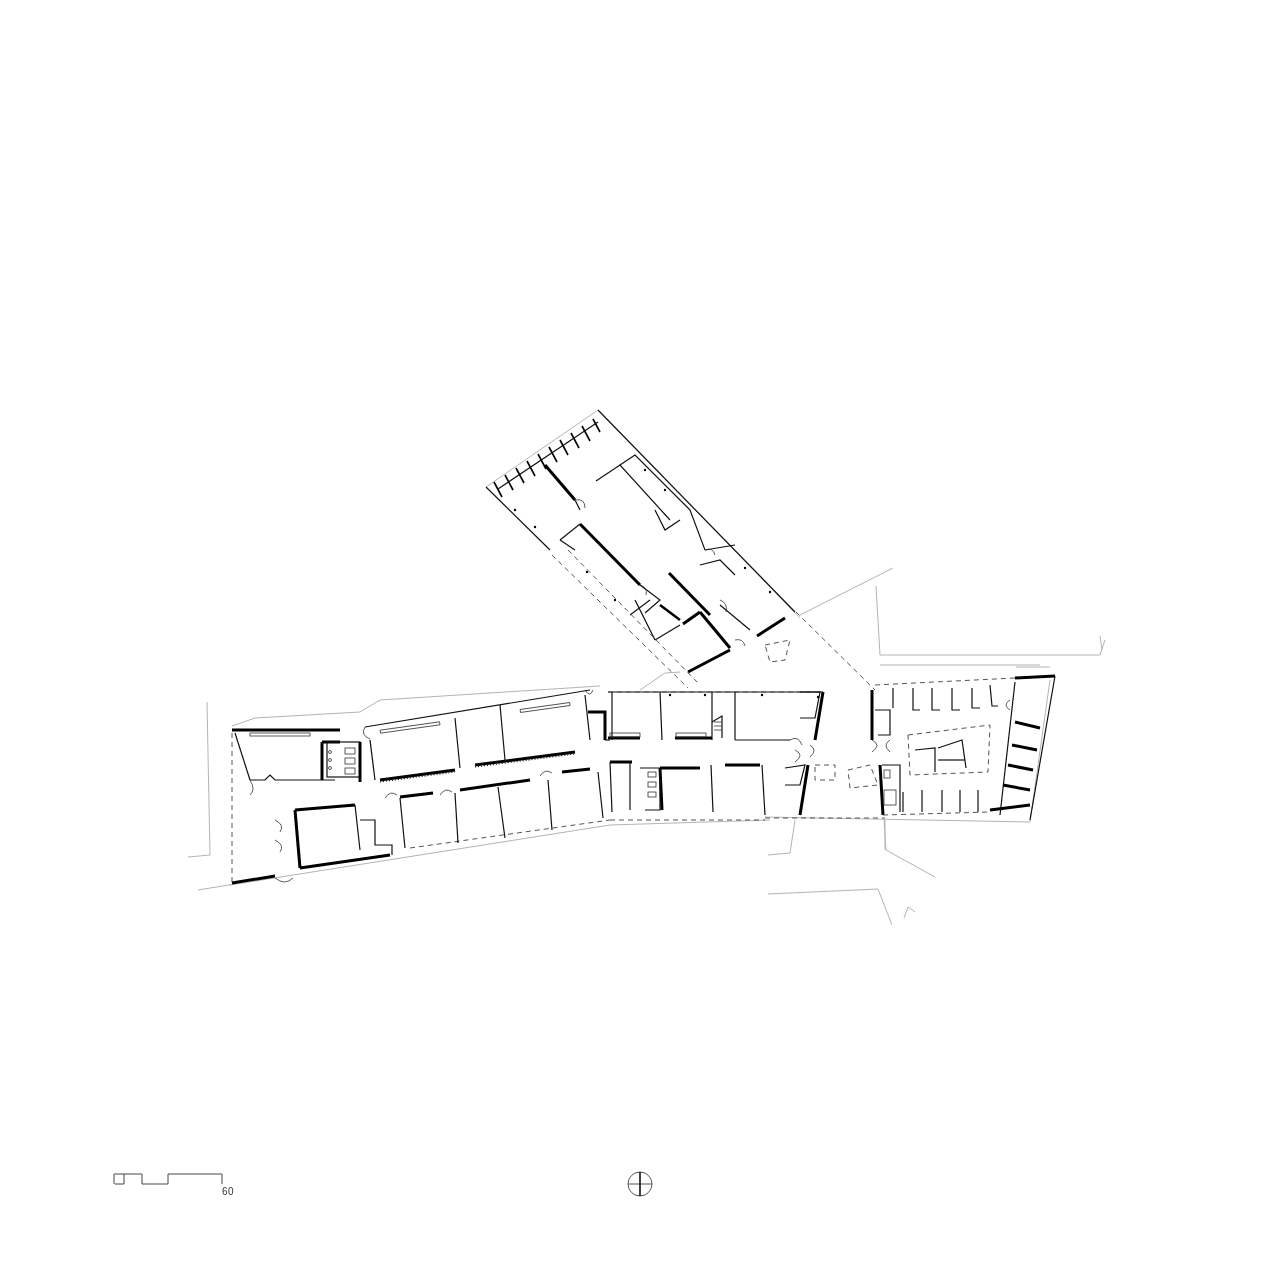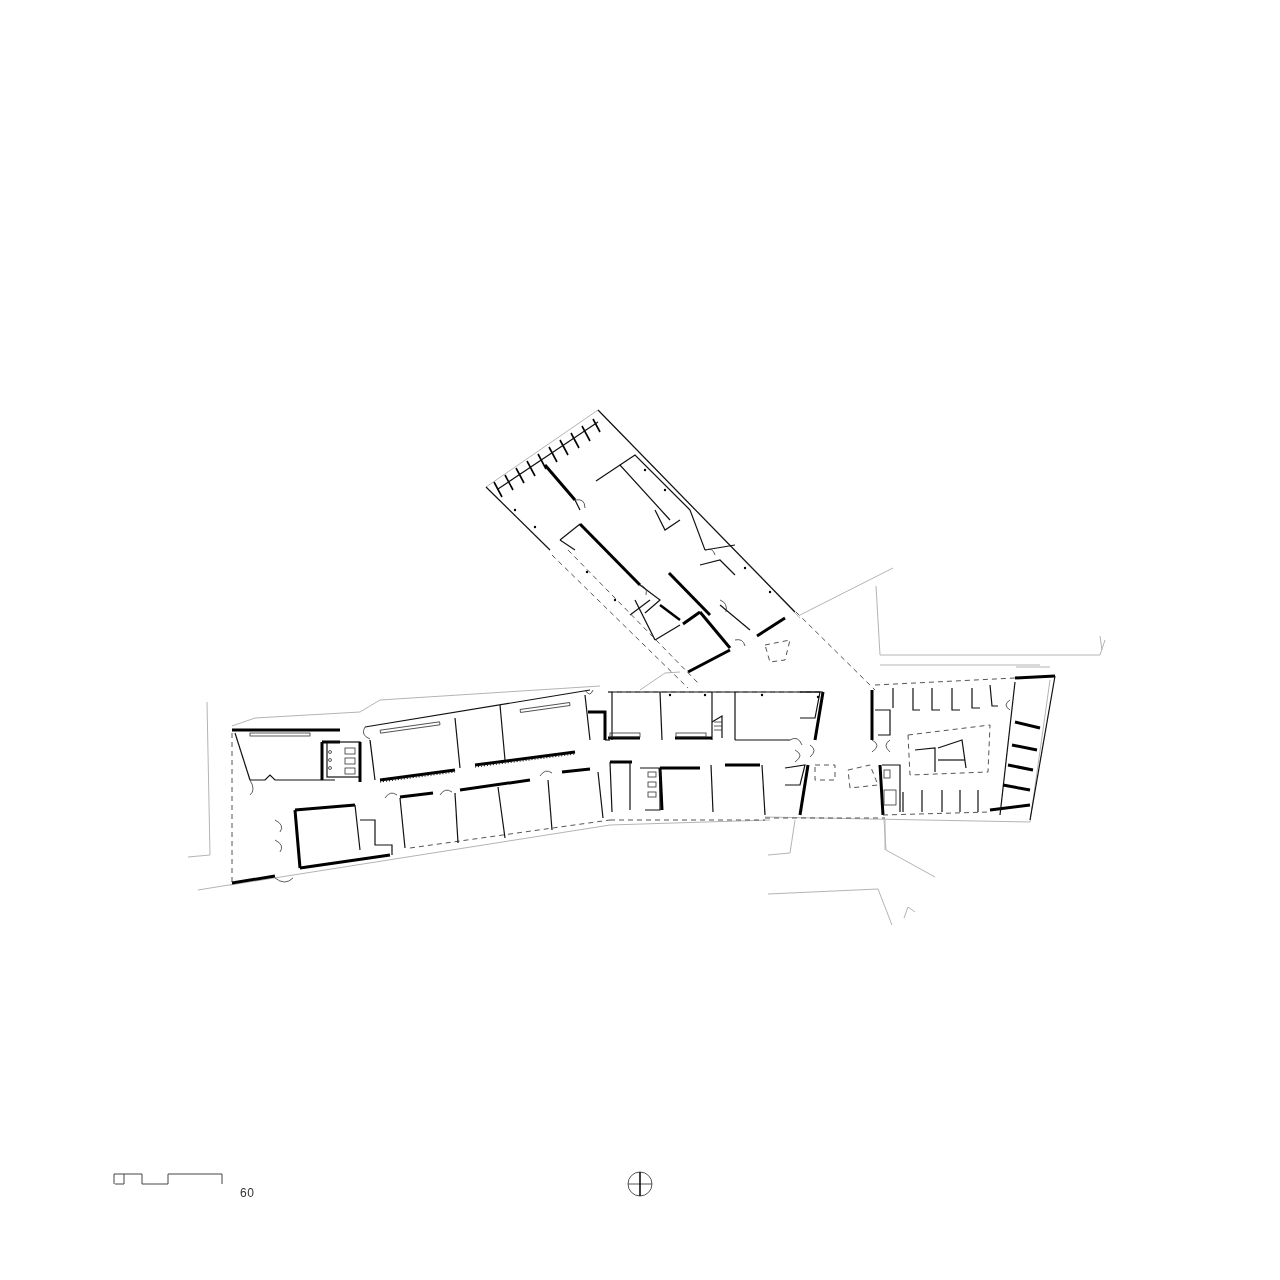--- a/index.html
+++ b/index.html
@@ -4,21 +4,21 @@
   <style>
     html, body { margin: 0; padding: 0; background: #ffffff; }
     body { width: 1280px; height: 1280px; position: relative; overflow: hidden; font-family: "Liberation Sans", sans-serif; }
     #plan { position: absolute; left: 0; top: 0; width: 1280px; height: 1280px; }
     .site { stroke: #b4b4b4; stroke-width: 1; fill: none; }
     .wall { stroke: #111; stroke-width: 1.2; fill: none; }
     .thick { stroke: #000; stroke-width: 3; fill: none; }
     .dash { stroke: #555; stroke-width: 1; fill: none; stroke-dasharray: 5 4; }
     .door { stroke: #333; stroke-width: 0.8; fill: none; }
     .furn { stroke: #333; stroke-width: 0.8; fill: none; }
-    .scale-label { position: absolute; left: 240px; top: 1186px; font-size: 12px; color: #333; letter-spacing: 0.5px; }
+    .scale-label { position: absolute; left: 222px; top: 1186px; font-size: 10px; color: #333; letter-spacing: 0.5px; }
   </style>
 </head>
 <body>
 
 <svg id="plan" viewBox="0 0 1280 1280" xmlns="http://www.w3.org/2000/svg">
 
   <g>
     <polyline class="site" points="207,702 210,855 188,857"></polyline>
     <polyline class="site" points="198,890 235,884"></polyline>
     <polyline class="site" points="232,726 255,718 360,712 380,700 600,686"></polyline>

